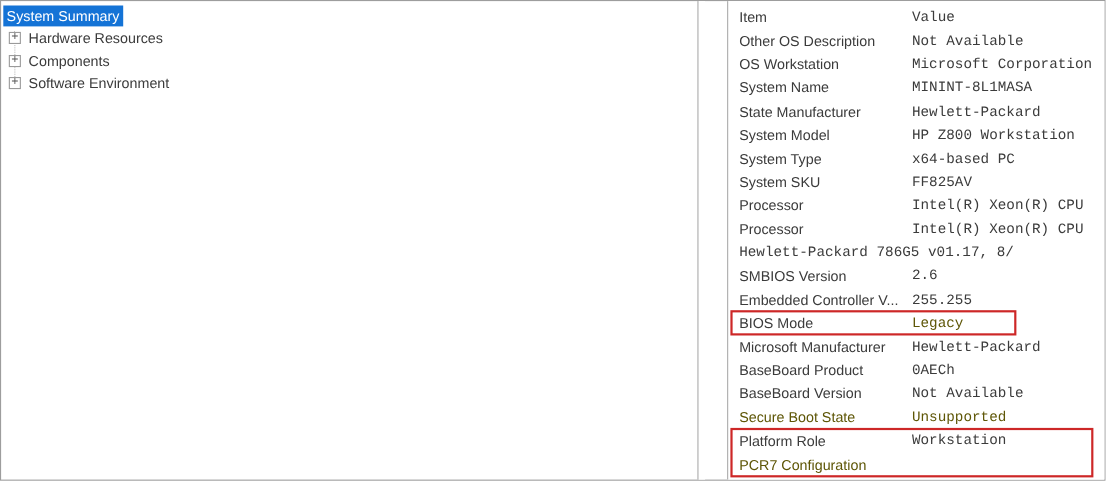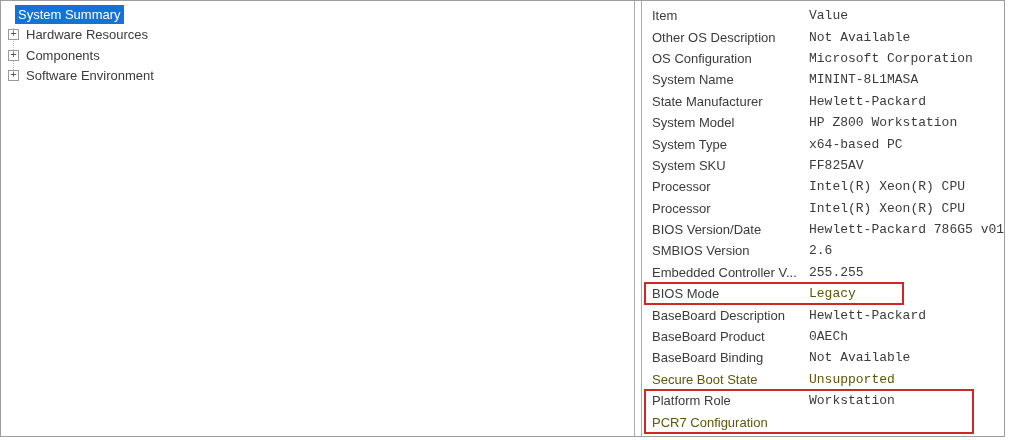--- a/index.html
+++ b/index.html
@@ -29,37 +29,37 @@
   }
   .tree{position:relative;}
   .tree-connector{
     position:absolute;left:12px;top:24px;height:52px;width:0;
     border-left:1px dotted #bdbdbd;
   }
   .tree-item{
     height:20.5px;display:flex;align-items:center;
     font-size:13px;white-space:nowrap;position:relative;
   }
-  .tree-item.root{padding-left:14px;}
+  .tree-item.root{padding-left:2px;}
   .tree-item.child{padding-left:7px;}
   .plus{
     width:11px;height:11px;flex:none;
     border:1px solid #9a9a9a;background:#fff;color:#555;
     font-size:11px;line-height:8px;text-align:center;
     margin-right:5px;z-index:1;
     font-family:"Liberation Mono","DejaVu Sans Mono",monospace;
   }
   .lbl{padding:1px 2px;}
   .lbl.hl{background:var(--selection_blue);color:#fff;padding:2px 3px;}
   
   .splitter{width:6px;flex:none;background:#fff;}
   
   .right-pane{
     flex:1;position:relative;overflow:hidden;
-    border-left:1px solid #ababab;background:#fff;
+    border-left:1px solid #ababab;background:#fff;margin-left:20px;
   }
   .rows{padding-top:4px;}
   .row{
     height:21.4px;display:flex;align-items:center;
     padding-left:10px;font-size:13px;white-space:nowrap;
   }
   .cell-item{width:157px;flex:none;overflow:hidden;white-space:nowrap;}
   .cell-value{white-space:pre;font-family:Liberation Mono, monospace;}
   .olive{color:var(--olive_text);}
   .hl-box{
@@ -102,21 +102,21 @@
       <div class="row">
         <span class="cell-item">Item</span>
         <span class="cell-value">Value</span>
       </div>
       <div>
           <div class="row">
             <span class="cell-item">Other OS Description</span>
             <span class="cell-value">Not Available</span>
           </div>
           <div class="row">
-            <span class="cell-item">OS Configuration</span>
+            <span class="cell-item">OS Workstation</span>
             <span class="cell-value">Microsoft Corporation</span>
           </div>
           <div class="row">
             <span class="cell-item">System Name</span>
             <span class="cell-value">MININT-8L1MASA</span>
           </div>
           <div class="row">
             <span class="cell-item">State Manufacturer</span>
             <span class="cell-value">Hewlett-Packard</span>
           </div>
@@ -134,45 +134,44 @@
           </div>
           <div class="row">
             <span class="cell-item">Processor</span>
             <span class="cell-value">Intel(R) Xeon(R) CPU            E5506</span>
           </div>
           <div class="row">
             <span class="cell-item">Processor</span>
             <span class="cell-value">Intel(R) Xeon(R) CPU            E5506</span>
           </div>
           <div class="row">
-            <span class="cell-item">BIOS Version/Date</span>
             <span class="cell-value">Hewlett-Packard 786G5 v01.17, 8/</span>
           </div>
           <div class="row">
             <span class="cell-item">SMBIOS Version</span>
             <span class="cell-value">2.6</span>
           </div>
           <div class="row">
             <span class="cell-item">Embedded Controller V...</span>
             <span class="cell-value">255.255</span>
           </div>
           <div class="row">
             <span class="cell-item">BIOS Mode</span>
             <span class="cell-value olive">Legacy</span>
           </div>
           <div class="row">
-            <span class="cell-item">BaseBoard Description</span>
+            <span class="cell-item">Microsoft Manufacturer</span>
             <span class="cell-value">Hewlett-Packard</span>
           </div>
           <div class="row">
             <span class="cell-item">BaseBoard Product</span>
             <span class="cell-value">0AECh</span>
           </div>
           <div class="row">
-            <span class="cell-item">BaseBoard Binding</span>
+            <span class="cell-item">BaseBoard Version</span>
             <span class="cell-value">Not Available</span>
           </div>
           <div class="row olive">
             <span class="cell-item">Secure Boot State</span>
             <span class="cell-value">Unsupported</span>
           </div>
           <div class="row">
             <span class="cell-item">Platform Role</span>
             <span class="cell-value">Workstation</span>
           </div>

